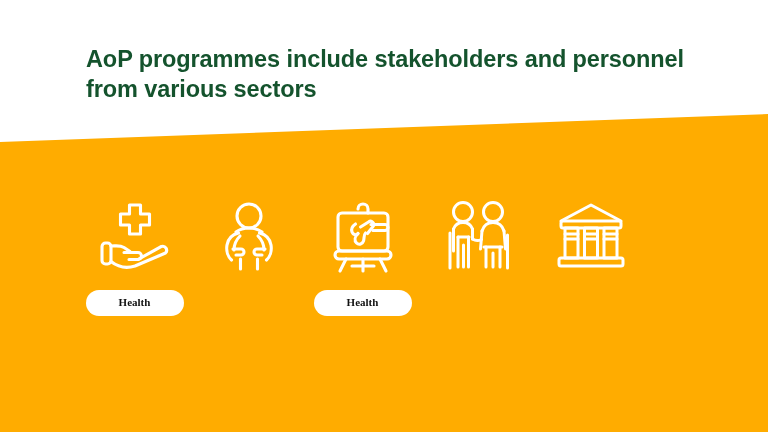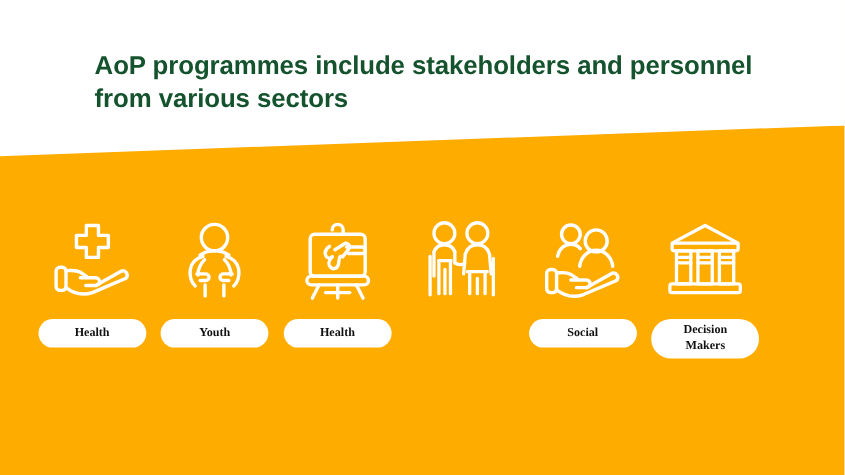--- a/index.html
+++ b/index.html
@@ -111,21 +111,20 @@
           <path d="M28.5 36 c-6 1.5-10.5 6-11.5 12 -1 6 1 12 4.5 15"></path>
           <path d="M49.5 36 c6 1.5 10.5 6 11.5 12 1 6-1 12-4.5 15"></path>
           <path d="M30 39 c-4 4-6 9-6 14"></path>
           <path d="M48 39 c4 4 6 9 6 14"></path>
           <path d="M23 52 h8 a3 3 0 0 1 0 6 h-5"></path>
           <path d="M55 52 h-8 a3 3 0 0 0 0 6 h5"></path>
           <path d="M30.5 62 v10"></path>
           <path d="M47.5 62 v10"></path>
         </svg>
       </span>
-      <span class="pill">Youth</span>
     </div>
 
     <div class="card">
       <span class="icon-wrap">
         <svg width="78" height="78" viewBox="0 0 78 78" fill="none" stroke="#ffffff" stroke-width="3.1" stroke-linecap="round" stroke-linejoin="round">
           <path d="M34 12 a5 5 0 0 1 10 0 v4"></path>
           <rect x="14" y="16" width="50" height="38" rx="4"></rect>
           <rect x="11" y="54" width="56" height="8" rx="4"></rect>
           <path d="M22 62 l-6 12"></path>
           <path d="M56 62 l6 12"></path>
@@ -159,51 +158,34 @@
           <path d="M66 34 l1.5 18"></path>
           <path d="M46 50 h18"></path>
           <path d="M48 50 v20"></path>
           <path d="M62 50 v20"></path>
           <path d="M55 56 v14"></path>
           <path d="M69.5 38 v33"></path>
         </svg>
       </span>
     </div>
 
-    <div class="card">
-      <span class="icon-wrap">
-        <svg width="78" height="78" viewBox="0 0 78 78" fill="none" stroke="#ffffff" stroke-width="3.1" stroke-linecap="round" stroke-linejoin="round">
-          <circle cx="28" cy="16" r="8.5"></circle>
-          <path d="M16 36 c1-6.5 6-11 12-11 3.5 0 6.5 1.5 8.5 4"></path>
-          <circle cx="51" cy="22" r="10"></circle>
-          <path d="M36 45 c1-8.5 7.5-14.5 15-14.5 7.5 0 14 6 15 14.5"></path>
-          <rect x="6" y="48" width="9" height="21" rx="3.5"></rect>
-          <path d="M15 51 c5.5 0 9-1 13 1.5 l6 4"></path>
-          <path d="M28 57.5 h14 a3.5 3.5 0 0 1 0 7 h-9"></path>
-          <path d="M15 66.5 c7 5.5 16 7 24 4.5 l30.5-13 a4 4 0 0 0-4-6.6 L42 64.5"></path>
-        </svg>
-      </span>
-      <span class="pill">Social</span>
-    </div>
 
     <div class="card">
       <span class="icon-wrap">
         <svg width="78" height="78" viewBox="0 0 78 78" fill="none" stroke="#ffffff" stroke-width="3" stroke-linecap="round" stroke-linejoin="round">
           <path d="M9 24 L39 8 L69 24"></path>
           <rect x="9" y="24" width="60" height="7" rx="2"></rect>
           <rect x="7" y="61" width="64" height="8" rx="2"></rect>
           <rect x="13" y="31" width="13" height="30"></rect>
           <rect x="32.5" y="31" width="13" height="30"></rect>
           <rect x="52" y="31" width="13" height="30"></rect>
           <path d="M13 37 h13"></path>
           <path d="M13 42 h13"></path>
           <path d="M32.5 37 h13"></path>
           <path d="M32.5 42 h13"></path>
           <path d="M52 37 h13"></path>
           <path d="M52 42 h13"></path>
         </svg>
       </span>
-      <span class="pill two-line">Decision
-Makers</span>
     </div>
 
   </div>
 </div>
 
 </body></html>

